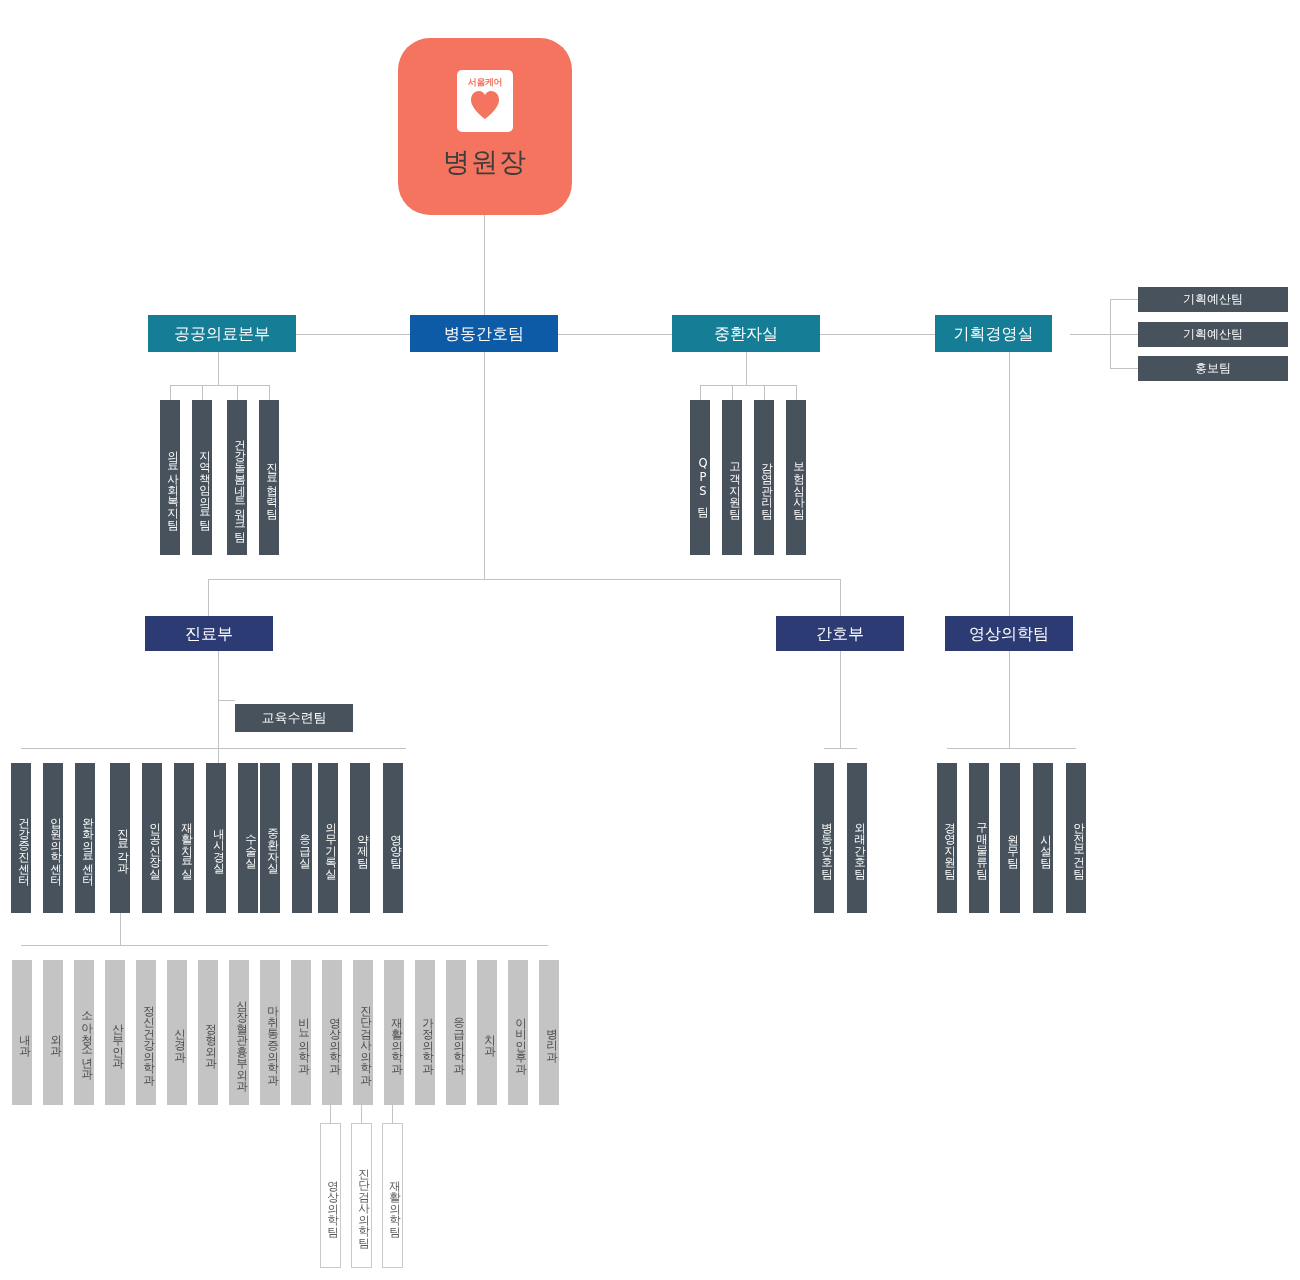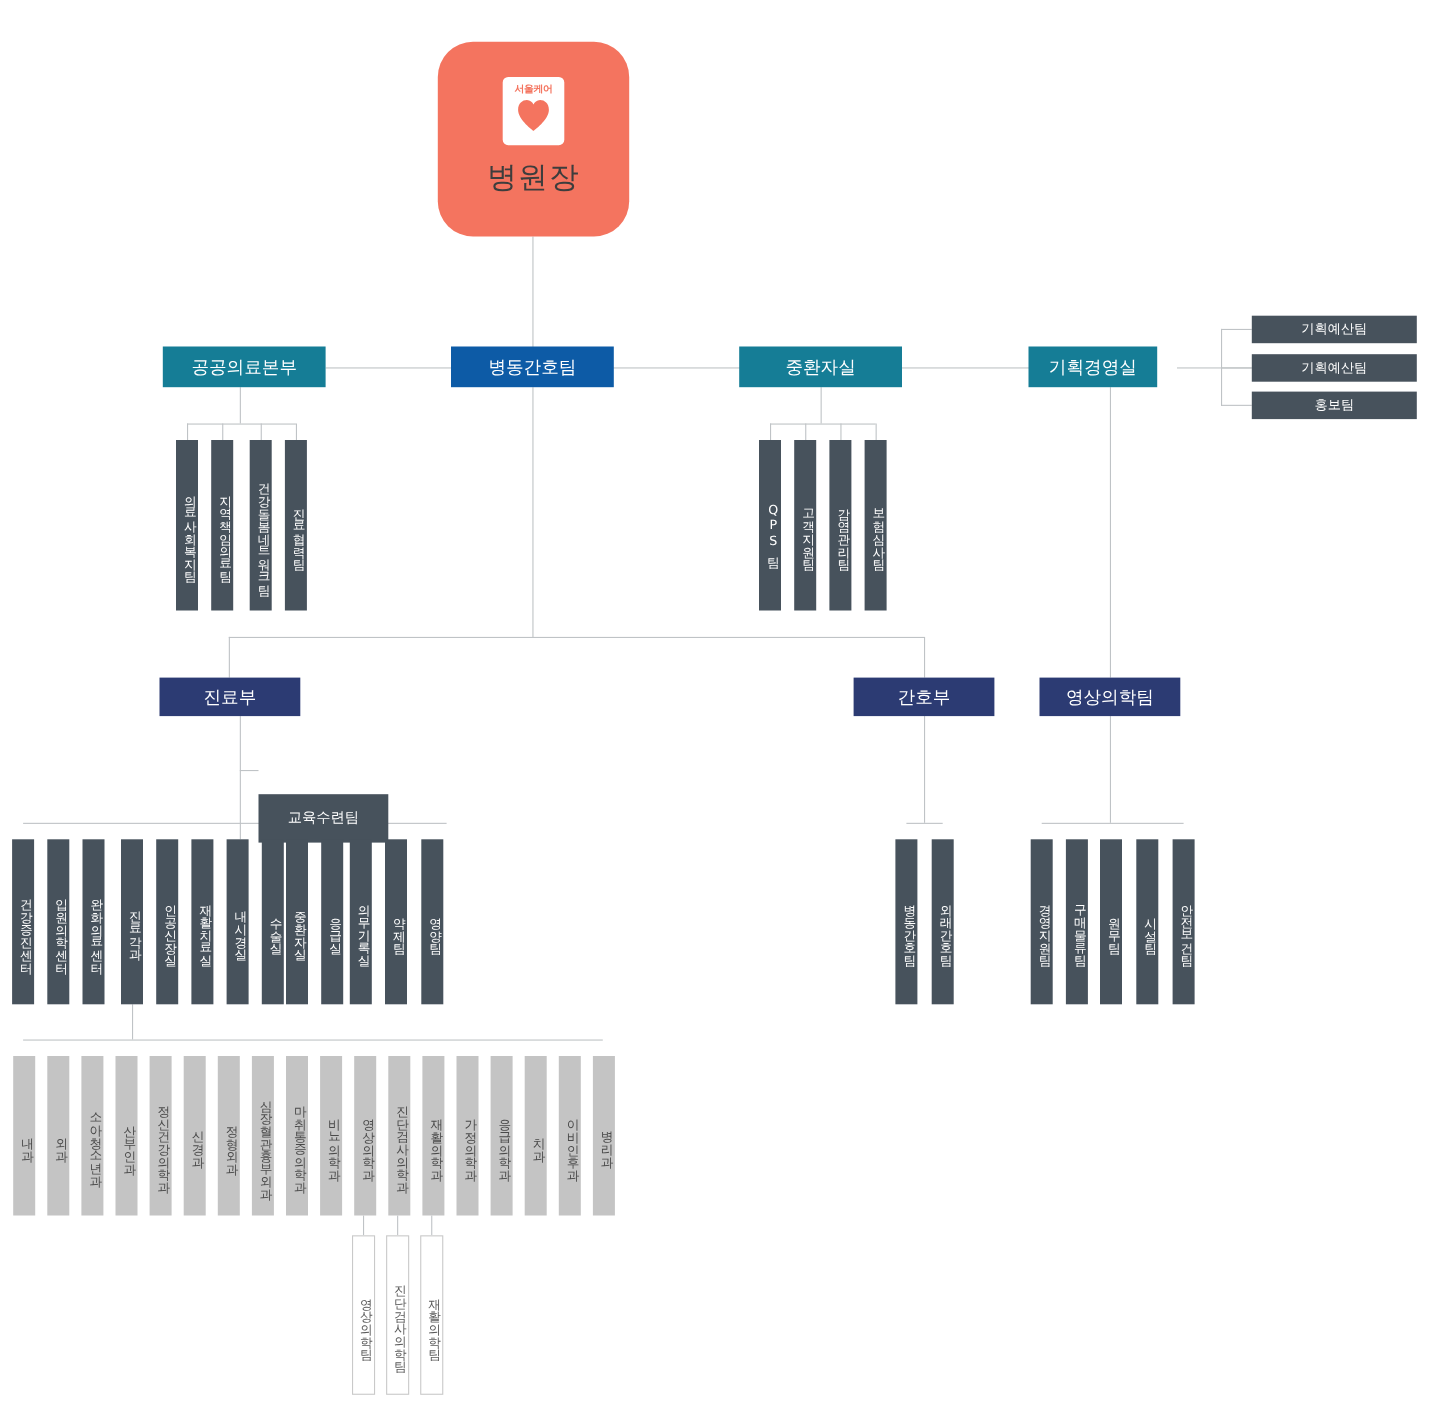--- a/index.html
+++ b/index.html
@@ -210,21 +210,21 @@
   <div class="node c-navy lbl-lg" style="left:145px; top:616px; width:128px; height:35px;">
     <span>진료부</span>
   </div>
   <div class="node c-navy lbl-lg" style="left:776px; top:616px; width:128px; height:35px;">
     <span>간호부</span>
   </div>
   <div class="node c-navy lbl-lg" style="left:945px; top:616px; width:128px; height:35px;">
     <span>영상의학팀</span>
   </div>
 
-  <div class="node c-slate lbl-md" style="left:235px; top:722px; width:118px; height:44px;">
+  <div class="node c-slate lbl-md" style="left:235px; top:704px; width:118px; height:28px;font-family:Liberation Serif, serif;">
     <span>교육수련팀</span>
   </div>
 
   <div class="node vert c-slate lbl-xs" style="left:11px; top:763px; width:20px; height:150px;">
     <span>건강증진센터</span>
     </div>
   <div class="node vert c-slate lbl-xs" style="left:43px; top:763px; width:20px; height:150px;">
     <span>입원의학센터</span>
     </div>
   <div class="node vert c-slate lbl-xs" style="left:75px; top:763px; width:20px; height:150px;">

